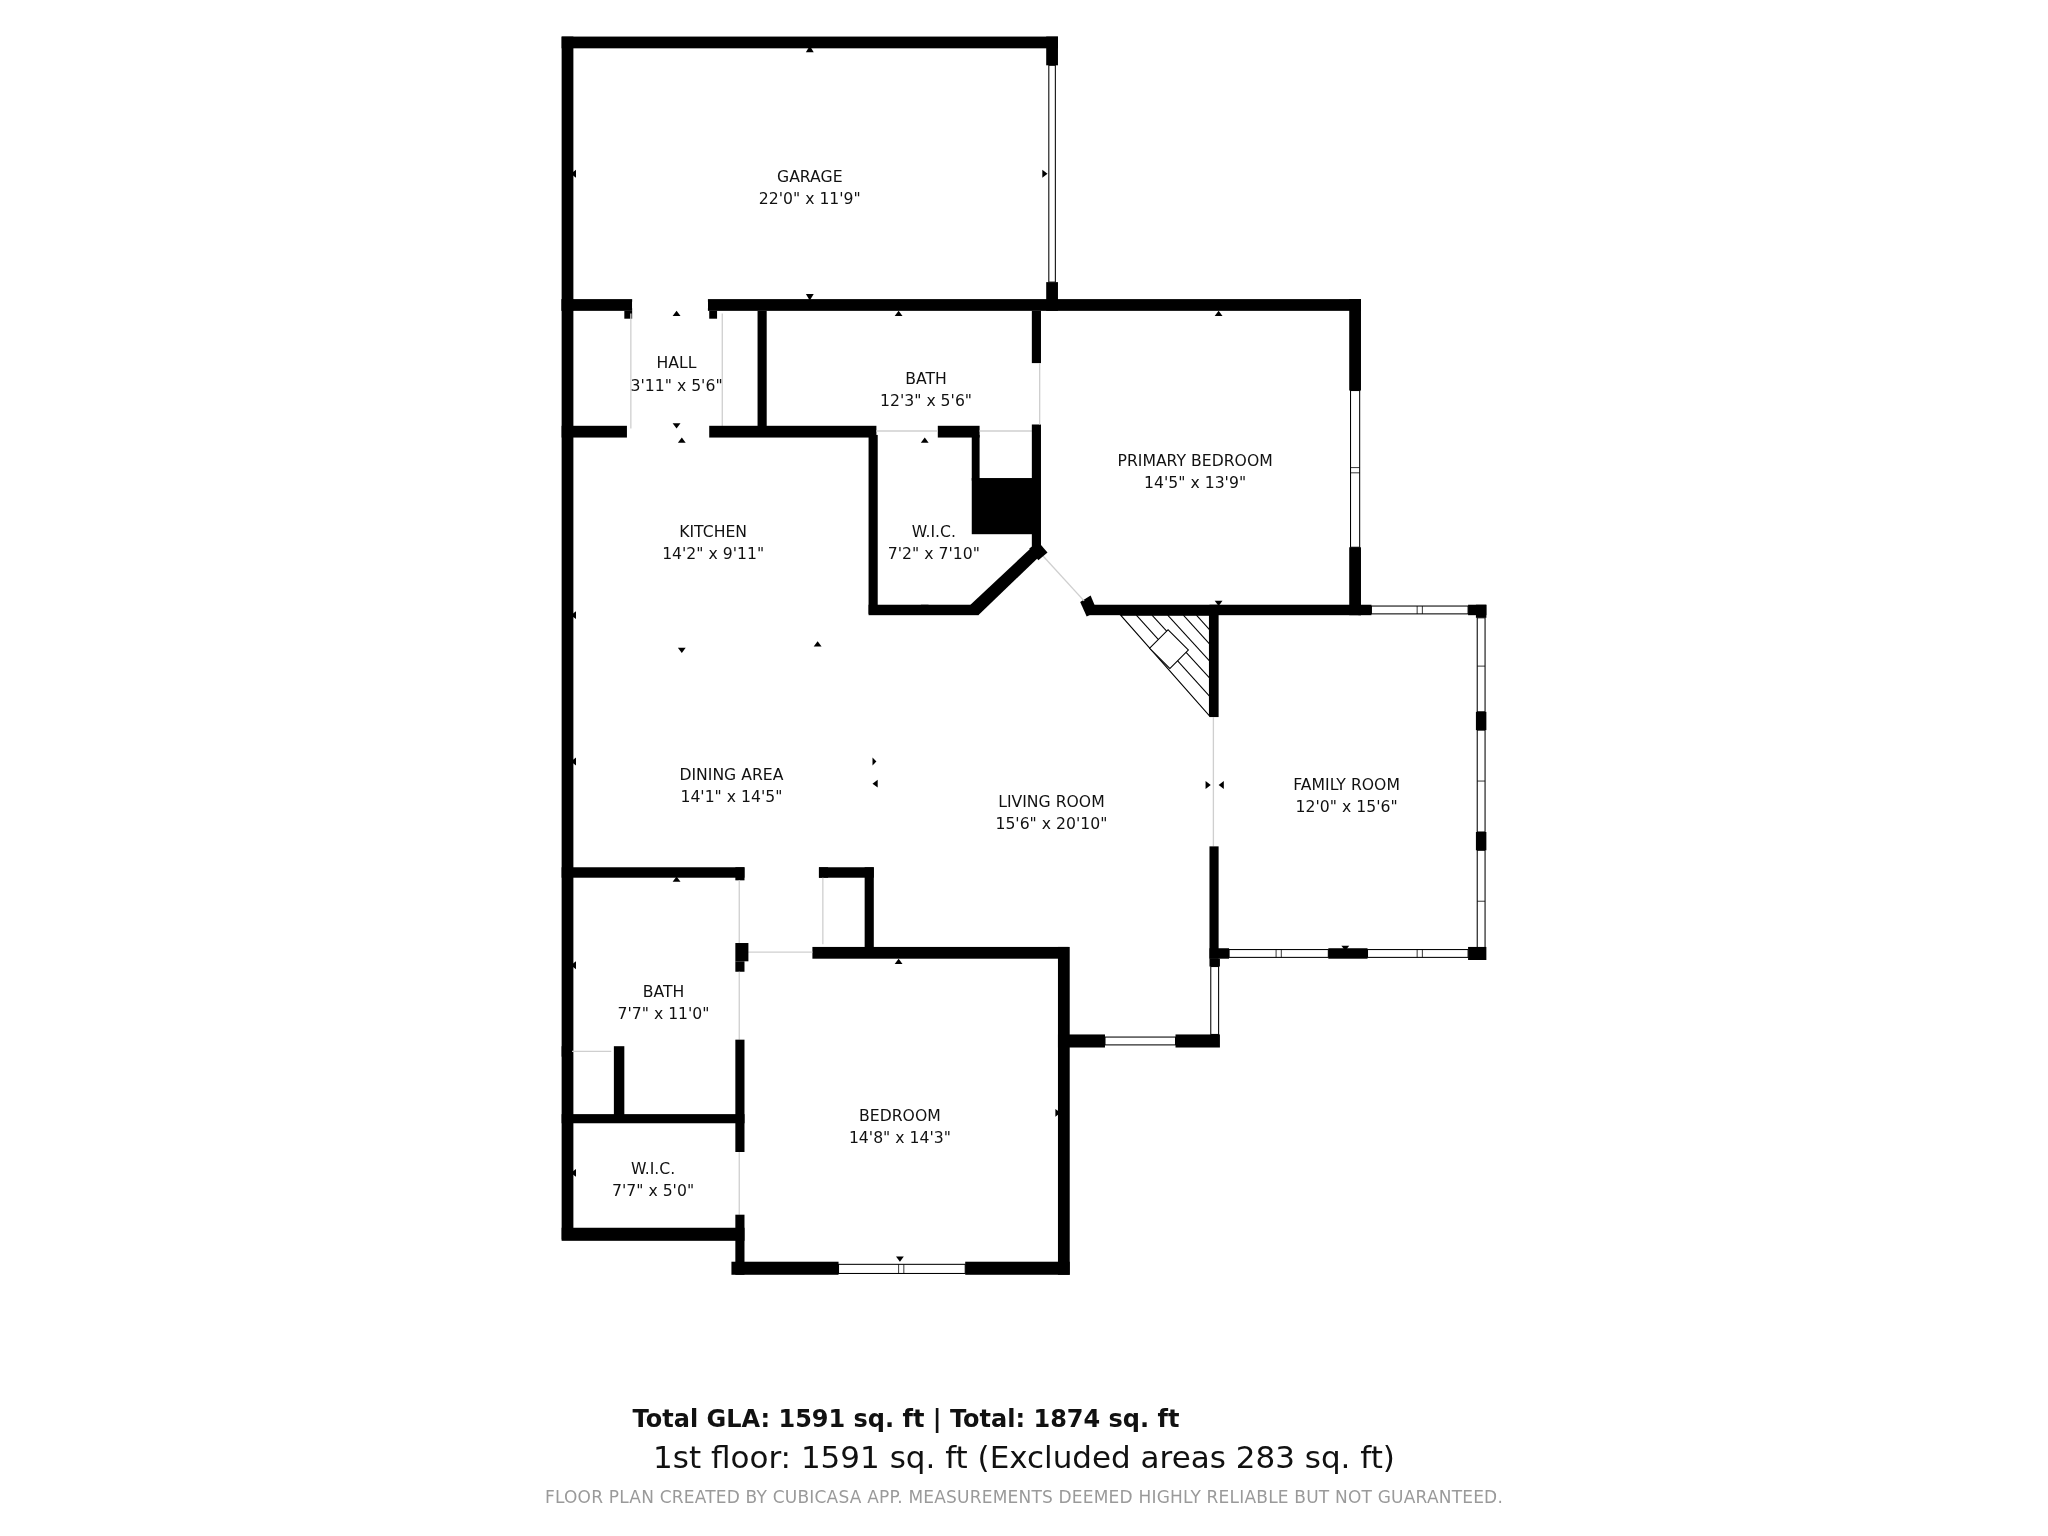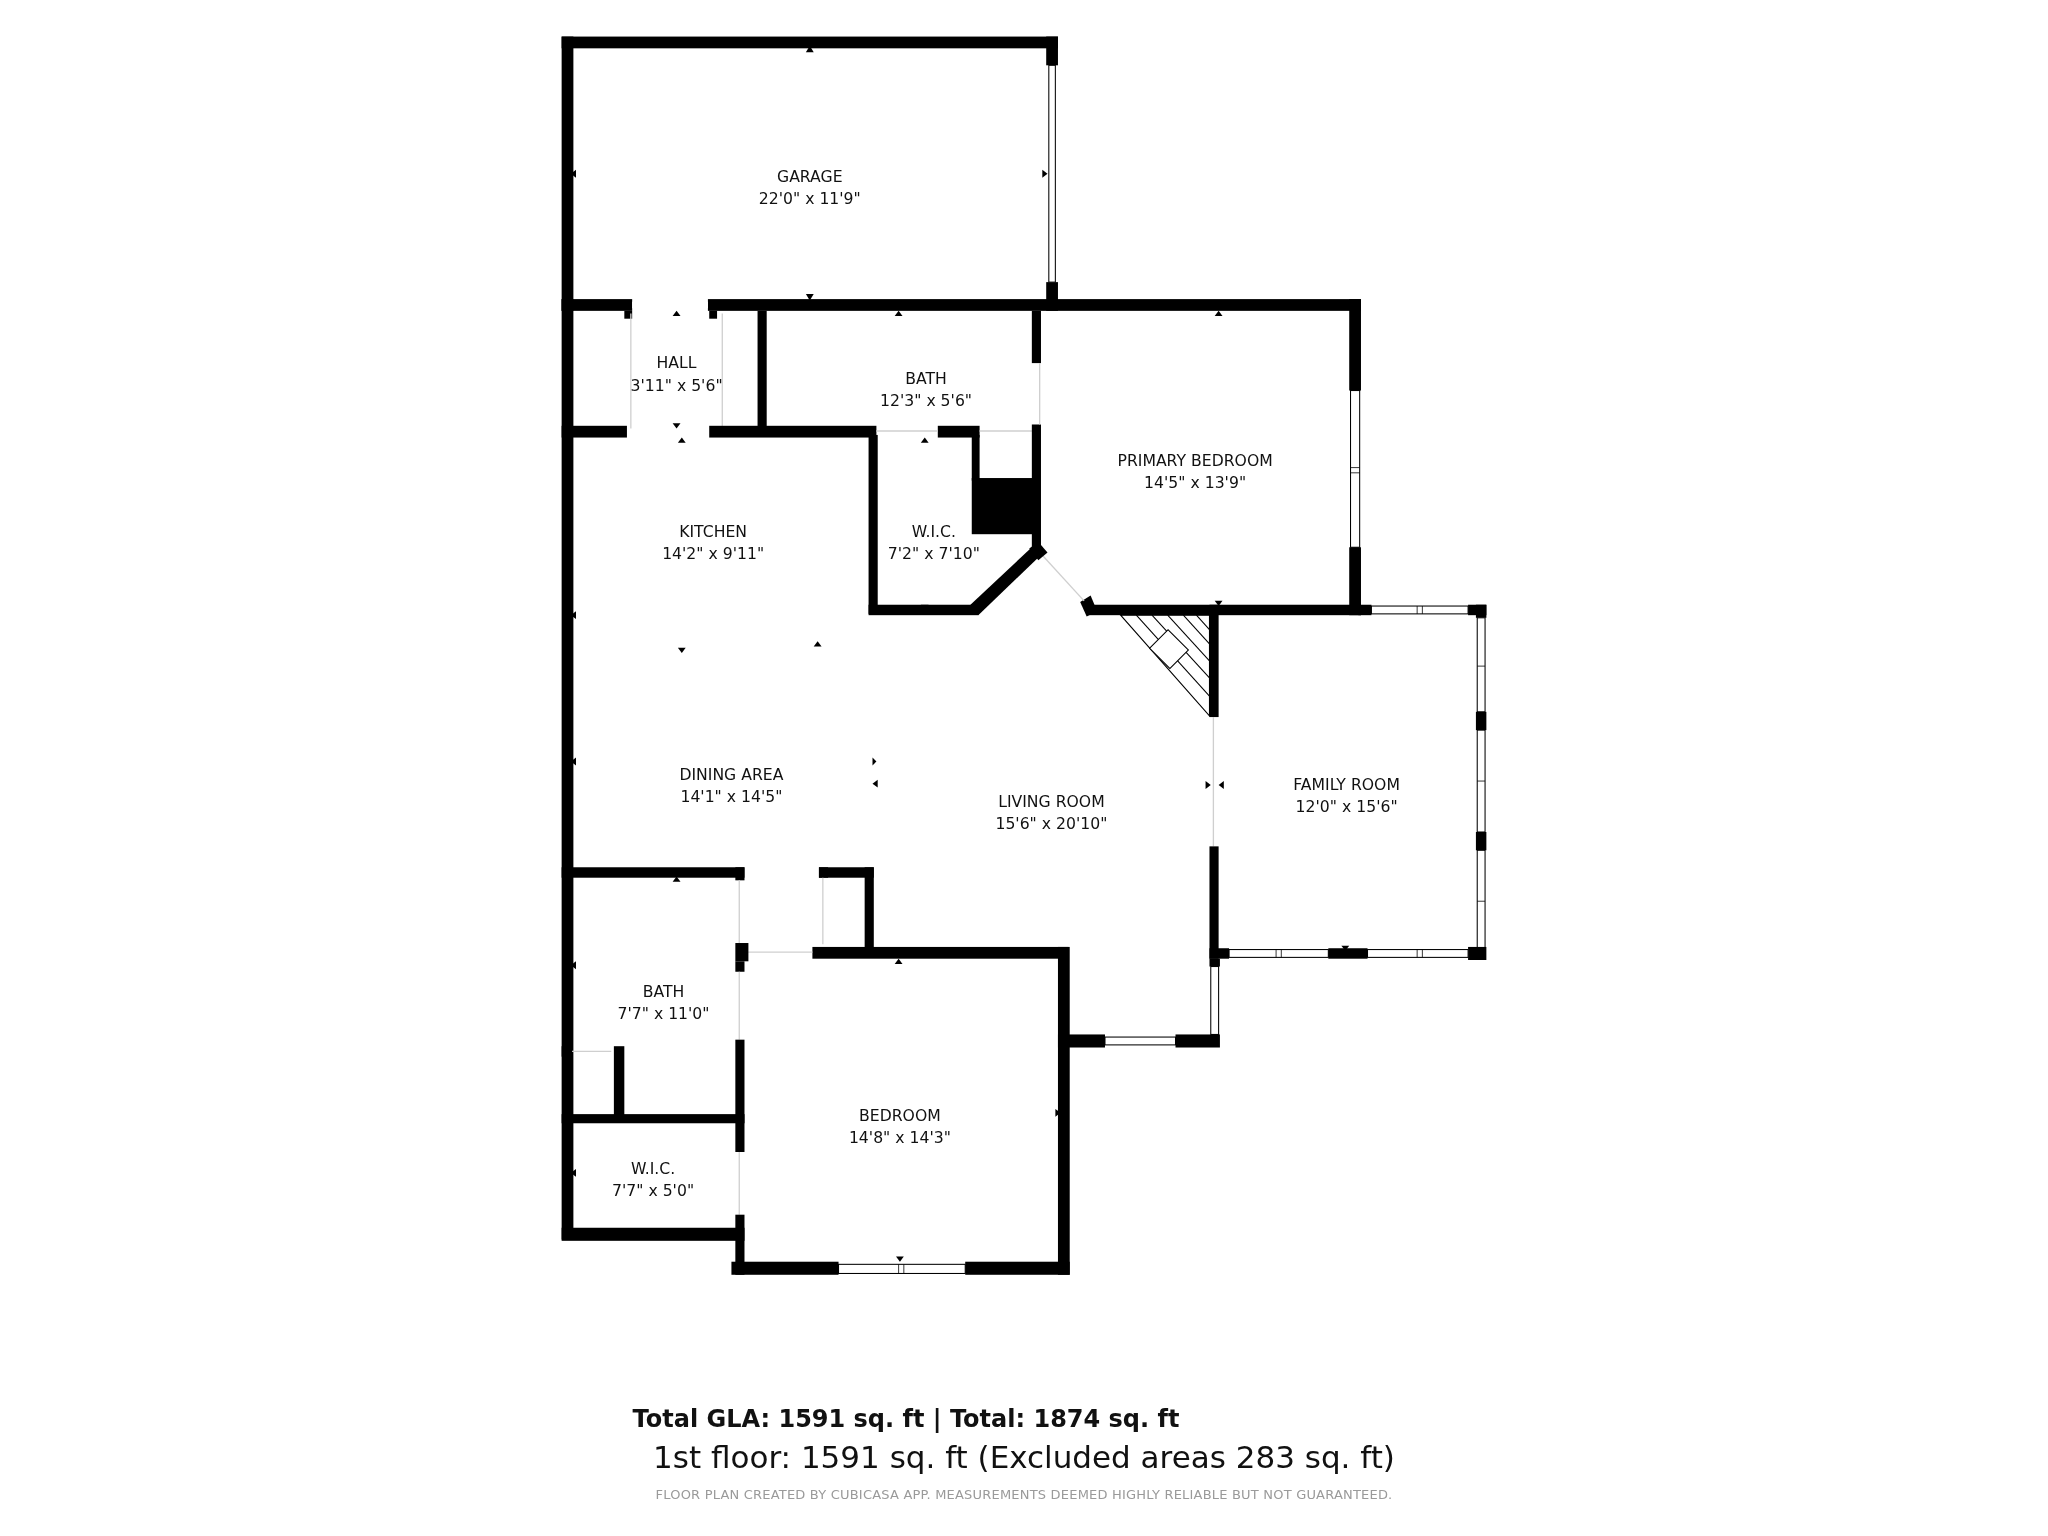--- a/index.html
+++ b/index.html
@@ -9,21 +9,21 @@
   .opening { fill:#ffffff; }
   .win { fill:#ffffff; stroke:#000; stroke-width:0.8; }
   .winline { stroke:#000; stroke-width:0.6; fill:none; }
   .doorline { stroke:#cfcfcf; stroke-width:1; fill:none; }
   .mark { fill:#000; }
   .rname { font-family:"DejaVu Sans", sans-serif; font-size:12px; fill:#111; text-anchor:middle; }
   .rdim { font-family:"DejaVu Sans", sans-serif; font-size:12px; fill:#111; text-anchor:middle; }
   .stair { stroke:#000; stroke-width:0.8; fill:none; }
   #totals { top:1405px; font-family:"DejaVu Sans", sans-serif; font-weight:bold; font-size:24px; color:#111; }
   #floorline { top:1439px; font-family:"DejaVu Sans", sans-serif; font-size:31px; color:#111; }
-  #disclaimer { top:1487px; font-family:"DejaVu Sans", sans-serif; font-size:13px; color:#9a9a9a; letter-spacing:0.2px; }
+  #disclaimer { top:1487px; font-family:"DejaVu Sans", sans-serif; font-size:17px; color:#9a9a9a; letter-spacing:0.2px; }
 </style>
 </head>
 <body>
 
 <svg id="plan" viewBox="0 0 1568 1176" preserveAspectRatio="none" xmlns="http://www.w3.org/2000/svg">
 
   <g>
     <rect class="wall" x="430" y="28" width="380" height="9"></rect>
     <rect class="wall" x="430" y="28" width="9" height="210"></rect>
     <rect class="wall" x="801" y="28" width="9" height="22"></rect>

